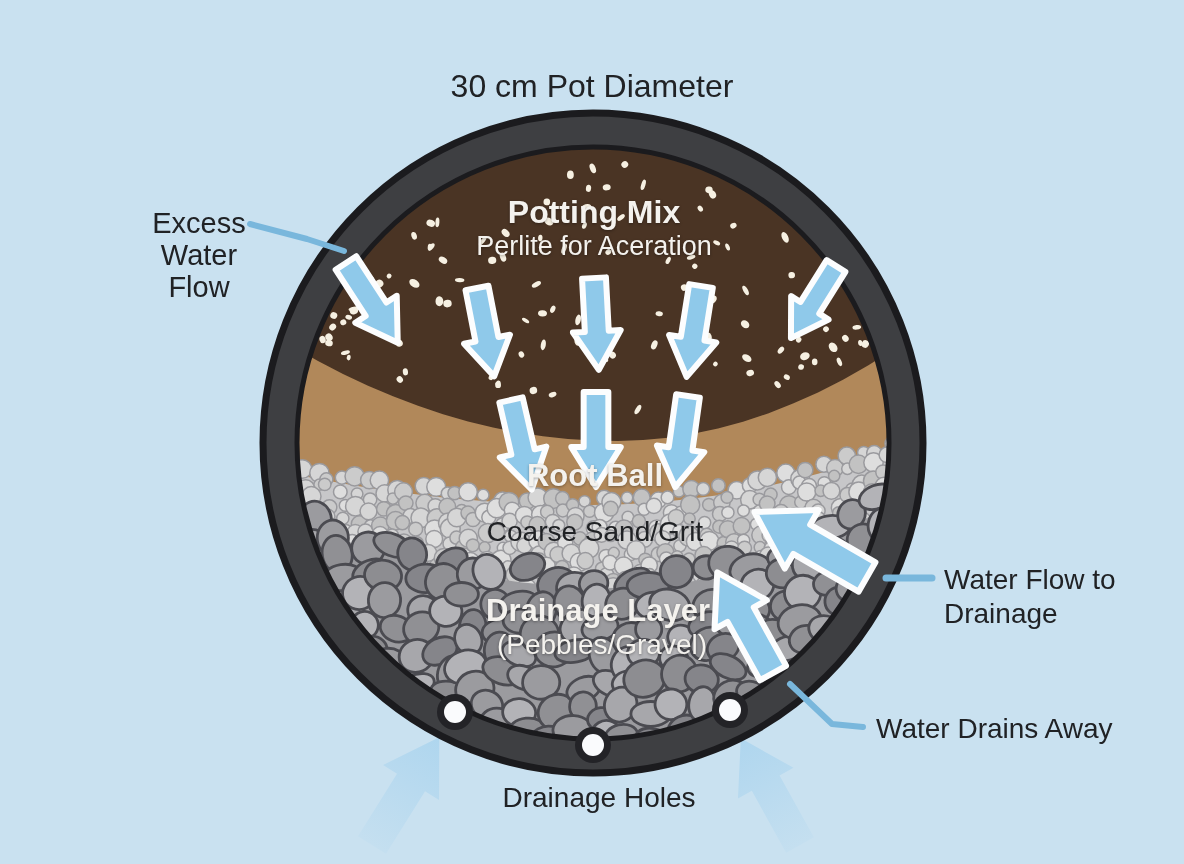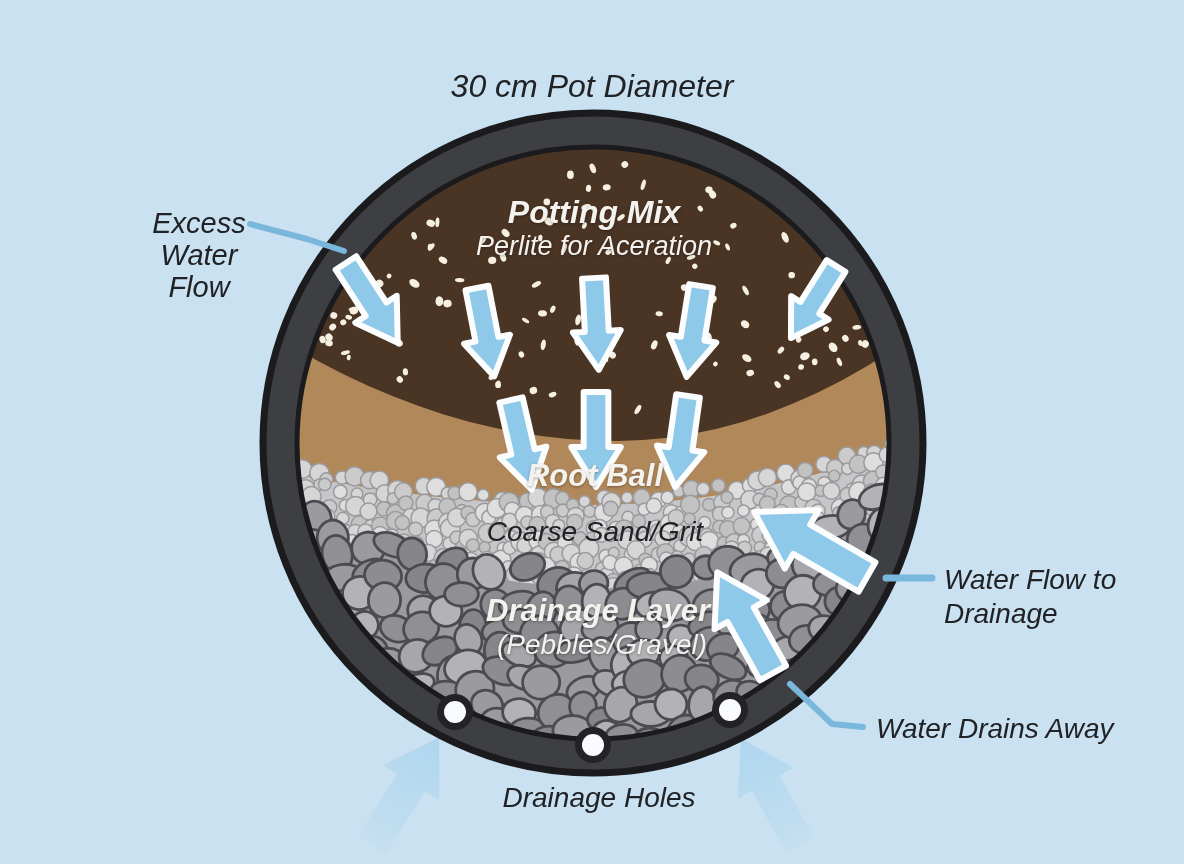--- a/index.html
+++ b/index.html
@@ -1,16 +1,16 @@
 <!DOCTYPE html>
 <html><head>
 <meta charset="utf-8">
 <style>
   html,body{margin:0;padding:0;background:#c9e1f0;}
-  .stage{position:relative;width:1184px;height:864px;overflow:hidden;font-style:italic;}
+  .stage{position:relative;width:1184px;height:864px;overflow:hidden;}
   svg text{font-family:"Liberation Sans","DejaVu Sans",sans-serif;}
   .t-dark{fill:#202225;}
   .t-light{fill:#f4f2ee;text-shadow:0 1px 3px rgba(0,0,0,.35);}
   .hdr{font-weight:600;}
 </style>
 </head>
 <body>
 
 <div class="stage">
 <svg id="diagram" width="1184" height="864" viewBox="0 0 1184 864">

